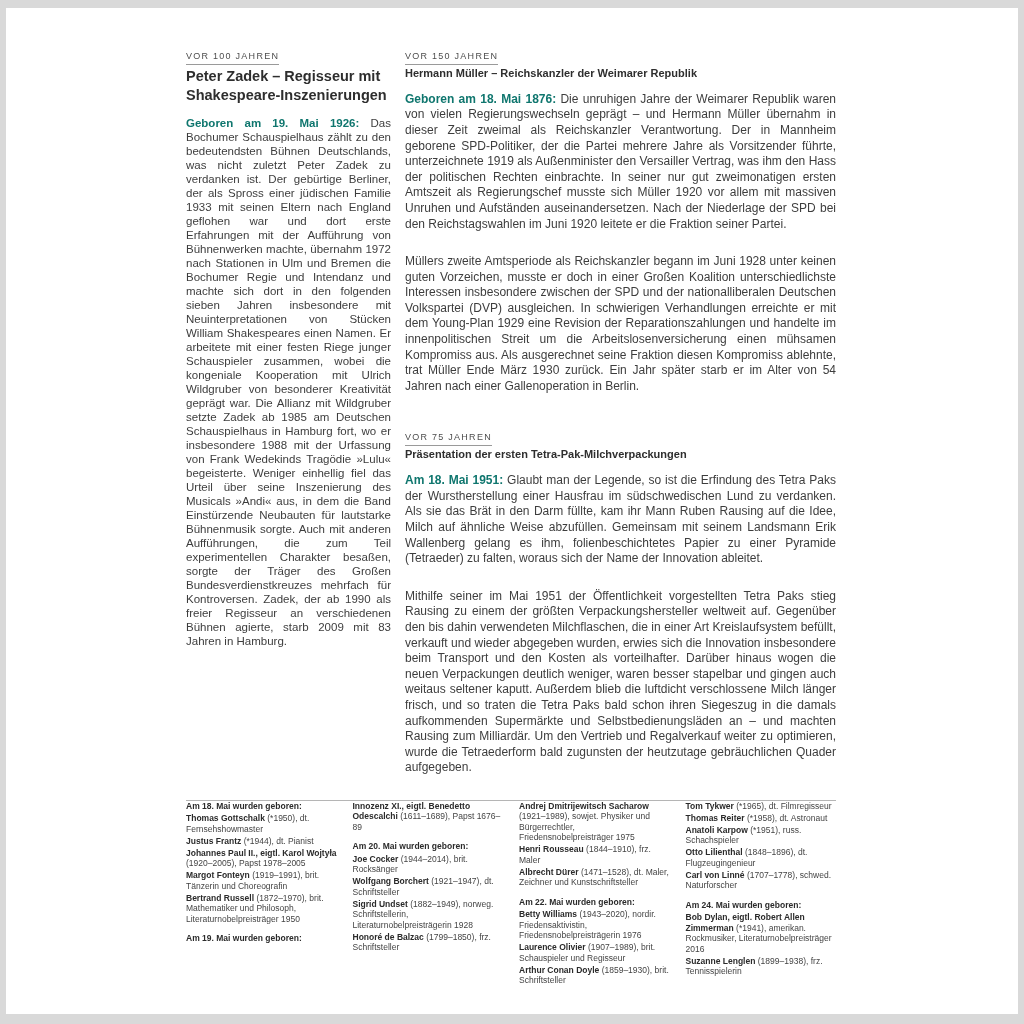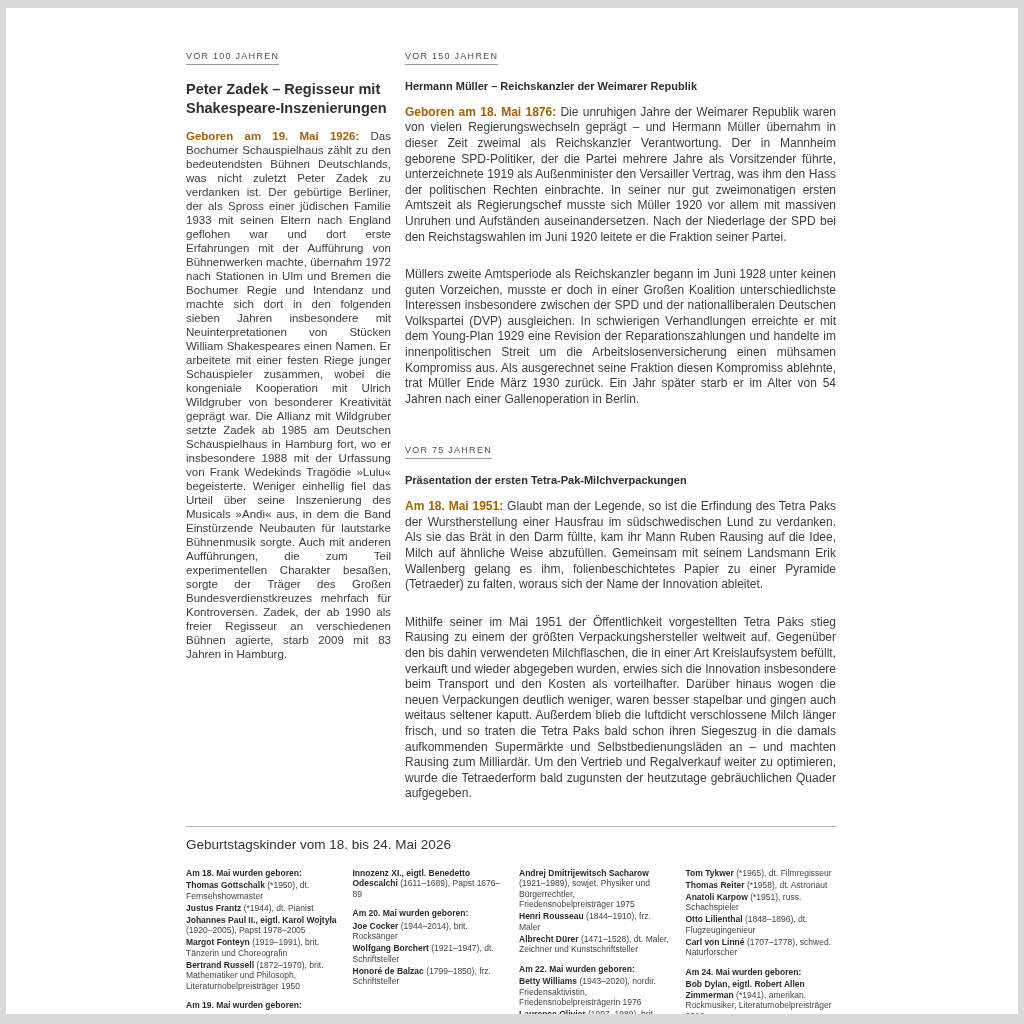--- a/index.html
+++ b/index.html
@@ -24,21 +24,21 @@
     grid-template-columns: 205px 1fr;
     column-gap: 14px;
   }
   .kicker {
     display: inline-block;
     font-size: 9px;
     letter-spacing: 0.14em;
     color: #4d4d4d;
     border-bottom: 1px solid #9a9a9a;
     padding-bottom: 3px;
-    margin-bottom: 15px;
+    margin-bottom: 2px;
     white-space: nowrap;
   }
   .article-title {
     font-weight: bold;
     color: #2e2e2e;
     margin-bottom: 11px;
   }
   .article-left .article-title { font-size: 14.5px; line-height: 1.3; }
   .article-right .article-title { font-size: 11px; line-height: 1.25; }
   .body-text {
@@ -48,21 +48,21 @@
   }
   .article-left .body-text {
     font-size: 11.5px;
     line-height: 14px;
   }
   .article-right .body-text {
     font-size: 12px;
     line-height: 15.6px;
   }
   .body-text + .body-text { margin-top: 22px; }
-  .lead { color: #a16207; }
+  .lead { color: #0f766e; }
   .article-tetrapak { margin-top: 32px; }
   
   .birthdays { margin-top: 24px; }
   .rule {
     height: 1px;
     background: #b5b5b5;
   }
   .bday-title {
     font-size: 13.5px;
     font-weight: normal;
@@ -123,36 +123,36 @@
             <span>Glaubt man der Legende, so ist die Erfindung des Tetra Paks der Wurstherstellung einer Hausfrau im südschwedischen Lund zu verdanken. Als sie das Brät in den Darm füllte, kam ihr Mann Ruben Rausing auf die Idee, Milch auf ähnliche Weise abzufüllen. Gemeinsam mit seinem Landsmann Erik Wallenberg gelang es ihm, folienbeschichtetes Papier zu einer Pyramide (Tetraeder) zu falten, woraus sich der Name der Innovation ableitet.</span>
           </p>
           <p class="body-text">Mithilfe seiner im Mai 1951 der Öffentlichkeit vorgestellten Tetra Paks stieg Rausing zu einem der größten Verpackungshersteller weltweit auf. Gegenüber den bis dahin verwendeten Milchflaschen, die in einer Art Kreislaufsystem befüllt, verkauft und wieder abgegeben wurden, erwies sich die Innovation insbesondere beim Transport und den Kosten als vorteilhafter. Darüber hinaus wogen die neuen Verpackungen deutlich weniger, waren besser stapelbar und gingen auch weitaus seltener kaputt. Außerdem blieb die luftdicht verschlossene Milch länger frisch, und so traten die Tetra Paks bald schon ihren Siegeszug in die damals aufkommenden Supermärkte und Selbstbedienungsläden an – und machten Rausing zum Milliardär. Um den Vertrieb und Regalverkauf weiter zu optimieren, wurde die Tetraederform bald zugunsten der heutzutage gebräuchlichen Quader aufgegeben.</p>
         </article>
 
       </div>
     </section>
 
     <section class="birthdays">
       <div class="rule"></div>
-      <h2 class="bday-title">Geburtstagskinder vom 18. bis 24. Mai 2026</h2>
       <div class="bday-columns" id="bday-columns">
           <div class="bday-col">
             <div class="bday-header">Am 18. Mai wurden geboren:</div>
             <div class="bday-entry"><strong>Thomas Gottschalk</strong> <span>(*1950), dt. Fernsehshowmaster</span></div>
             <div class="bday-entry"><strong>Justus Frantz</strong> <span>(*1944), dt. Pianist</span></div>
             <div class="bday-entry"><strong>Johannes Paul II., eigtl. Karol Wojtyła</strong> <span>(1920–2005), Papst 1978–2005</span></div>
             <div class="bday-entry"><strong>Margot Fonteyn</strong> <span>(1919–1991), brit. Tänzerin und Choreografin</span></div>
             <div class="bday-entry"><strong>Bertrand Russell</strong> <span>(1872–1970), brit. Mathematiker und Philosoph, Literaturnobelpreisträger 1950</span></div>
             <div class="bday-header">Am 19. Mai wurden geboren:</div>
           </div>
           <div class="bday-col">
             <div class="bday-entry"><strong>Innozenz XI., eigtl. Benedetto Odescalchi</strong> <span>(1611–1689), Papst 1676–89</span></div>
             <div class="bday-header">Am 20. Mai wurden geboren:</div>
             <div class="bday-entry"><strong>Joe Cocker</strong> <span>(1944–2014), brit. Rocksänger</span></div>
             <div class="bday-entry"><strong>Wolfgang Borchert</strong> <span>(1921–1947), dt. Schriftsteller</span></div>
+            <div class="bday-entry"><strong>Sigrid Undset</strong> <span>(1882–1949), norweg. Schriftstellerin, Literaturnobelpreisträgerin 1928</span></div>
             <div class="bday-entry"><strong>Honoré de Balzac</strong> <span>(1799–1850), frz. Schriftsteller</span></div>
           </div>
           <div class="bday-col">
             <div class="bday-entry"><strong>Andrej Dmitrijewitsch Sacharow</strong> <span>(1921–1989), sowjet. Physiker und Bürgerrechtler, Friedensnobelpreisträger 1975</span></div>
             <div class="bday-entry"><strong>Henri Rousseau</strong> <span>(1844–1910), frz. Maler</span></div>
             <div class="bday-entry"><strong>Albrecht Dürer</strong> <span>(1471–1528), dt. Maler, Zeichner und Kunstschriftsteller</span></div>
             <div class="bday-header">Am 22. Mai wurden geboren:</div>
             <div class="bday-entry"><strong>Betty Williams</strong> <span>(1943–2020), nordir. Friedensaktivistin, Friedensnobelpreisträgerin 1976</span></div>
             <div class="bday-entry"><strong>Laurence Olivier</strong> <span>(1907–1989), brit. Schauspieler und Regisseur</span></div>
             <div class="bday-entry"><strong>Arthur Conan Doyle</strong> <span>(1859–1930), brit. Schriftsteller</span></div>

